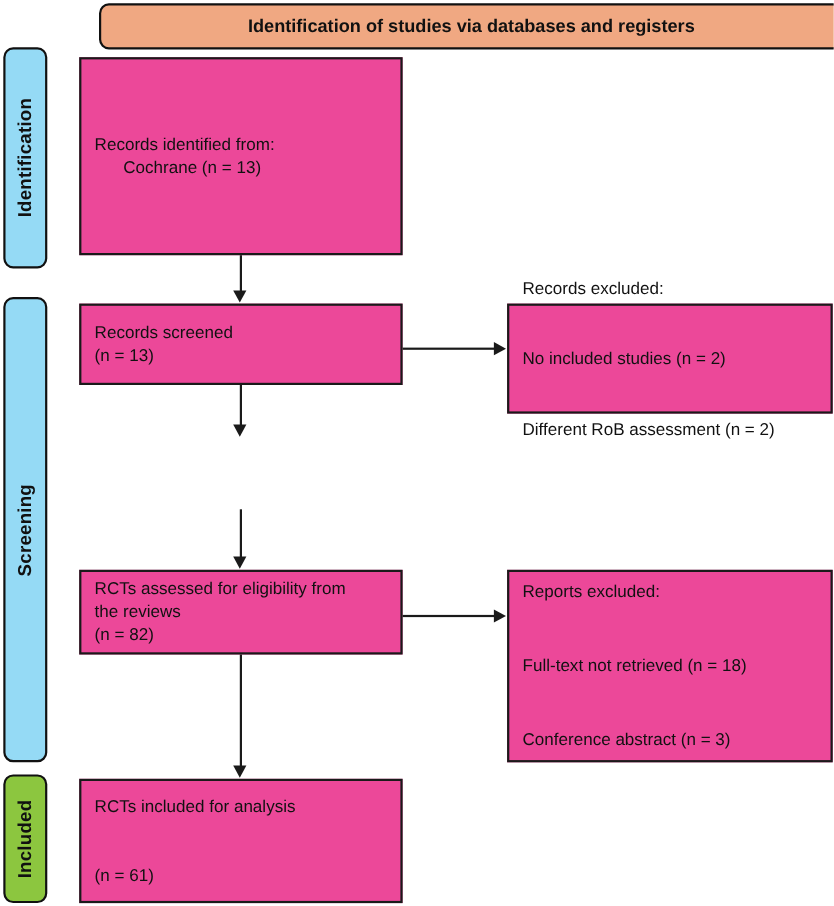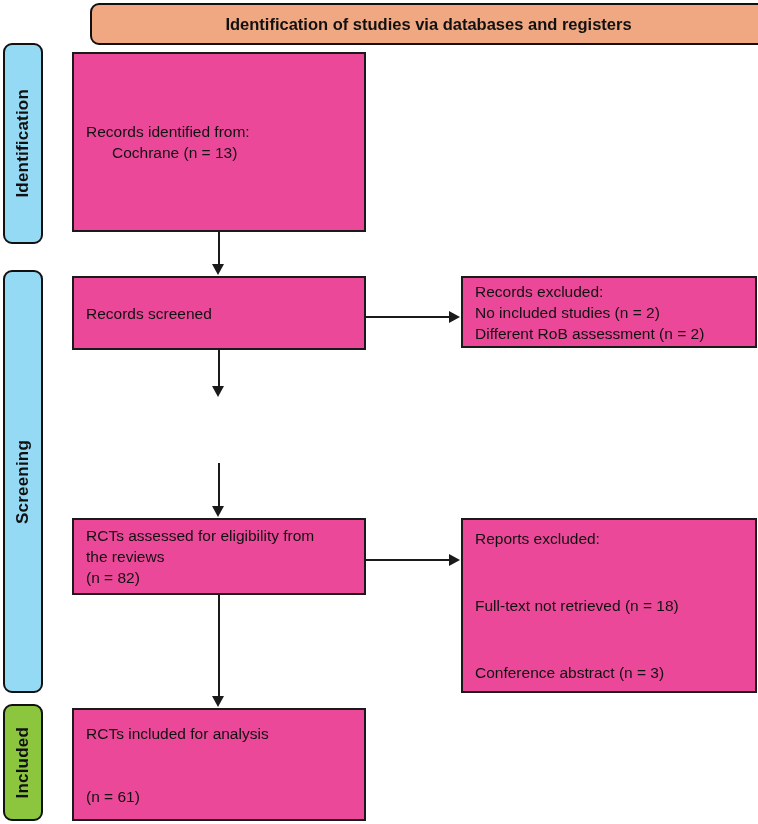--- a/index.html
+++ b/index.html
@@ -97,21 +97,21 @@
   .indent {
     padding-left: 26px;
   }
   
   #box-identified   { left: 72px;  top: 52px;  width: 294px; height: 180px; }
   #box-screened     { left: 72px;  top: 276px; width: 294px; height: 74px;  }
   #box-reviews      { left: 72px;  top: 398px; width: 294px; height: 65px;  }
   #box-rcts-assess  { left: 72px;  top: 518px; width: 294px; height: 77px;  }
   #box-rcts-incl    { left: 72px;  top: 708px; width: 294px; height: 113px; gap: 42px; }
   
-  #box-records-excluded { left: 461px; top: 276px; width: 296px; height: 72px;  }
+  #box-records-excluded { left: 461px; top: 276px; width: 296px; height: 100px; gap: 43px;  }
   #box-reports-excluded { left: 461px; top: 518px; width: 296px; height: 175px; gap: 46px; }
 
   
   .conn {
     position: absolute;
     background: #1a1a1a;
   }
   .v-line { width: 2px; }
   .h-line { height: 2px; }
   .arrow-down {
@@ -153,20 +153,21 @@
   <div id="box-identified" class="flow-box">
     <div class="line">Records identified from:</div>
     <div class="line indent">Cochrane (n = 13)</div>
   </div>
 
   <div class="conn v-line" style="left:218px; top:232px; height:33px;"></div>
   <div class="arrow-down" style="left:212px; top:264px;"></div>
 
   <div id="box-screened" class="flow-box">
     <div class="line">Records screened</div>
+    <div class="line">(n = 13)</div>
   </div>
 
   <div class="conn h-line" style="left:366px; top:316px; width:84px;"></div>
   <div class="arrow-right" style="left:449px; top:311px;"></div>
 
   <div id="box-records-excluded" class="flow-box">
     <div class="line">Records excluded:</div>
     <div class="line">No included studies (n = 2)</div>
     <div class="line">Different RoB assessment (n = 2)</div>
   </div>

